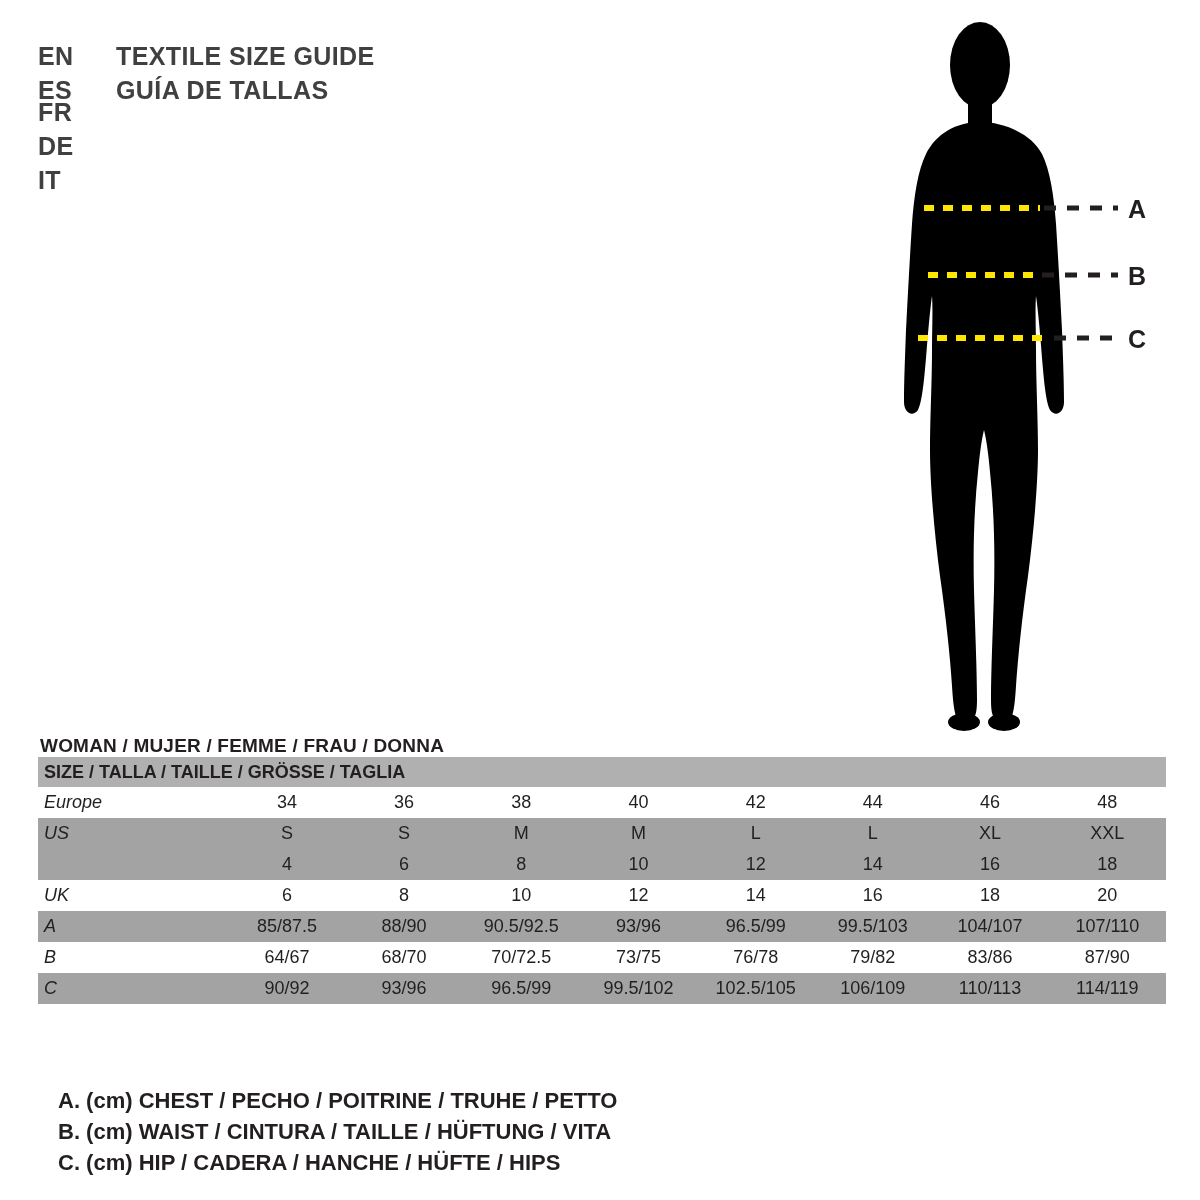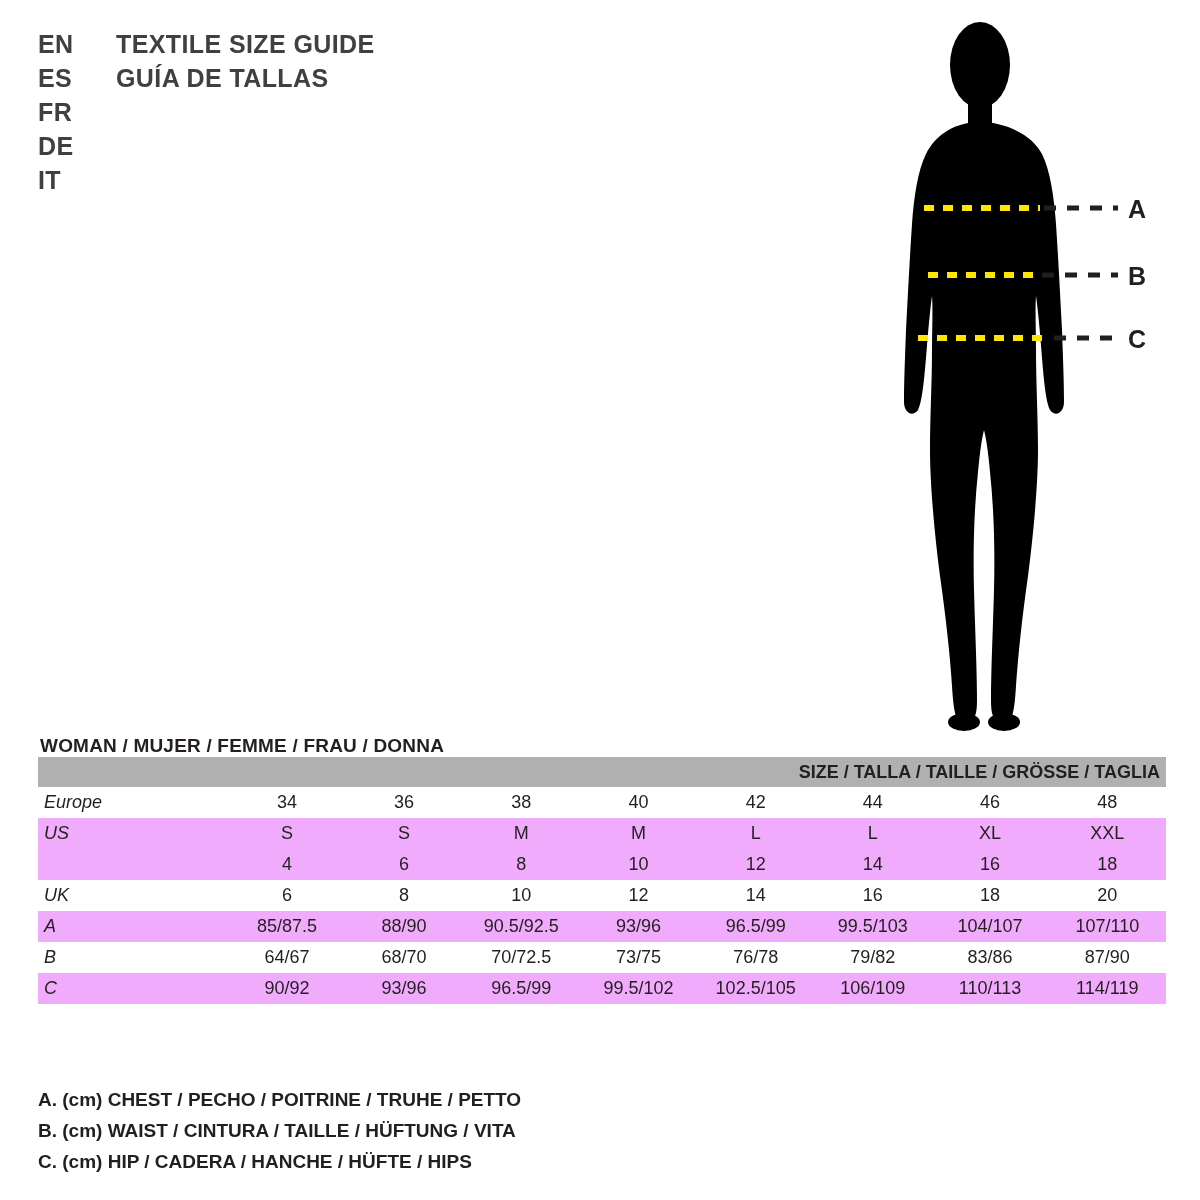--- a/index.html
+++ b/index.html
@@ -32,20 +32,21 @@
     letter-spacing: 0.4px;
     color: #404040;
     white-space: nowrap;
   }
   .lang-code {
     width: 78px;
     flex: 0 0 78px;
   }
   .lang-title {
     flex: 1 1 auto;
+    margin-top: 12px;
   }
 
   
   #figure-area {
     position: absolute;
     left: 860px;
     top: 10px;
     width: 330px;
     height: 740px;
   }
@@ -90,45 +91,46 @@
     white-space: nowrap;
   }
   table.size-table td.row-label {
     text-align: left;
     padding-left: 6px;
     font-style: italic;
   }
   tr.header-row td {
     background: #b0b0b0;
     font-weight: bold;
-    text-align: right;
+    text-align: left;
     height: 30px;
     font-size: 18px;
   }
   tr.shade td {
-    background: #f0abfc;
+    background: #a3a3a3;
   }
   tr.plain td {
     background: #ffffff;
   }
 
   
   #footnotes {
     position: absolute;
     left: 38px;
     top: 1090px;
     width: 800px;
   }
   .footnote {
-    font-size: 19px;
+    font-size: 22px;
     font-weight: bold;
     color: #231f20;
     line-height: 1.0;
     height: 31px;
     white-space: nowrap;
+    margin-left: 20px;
   }
 </style>
 </head>
 <body>
 
 <div id="lang-list">
   <div class="lang-row">
     <span class="lang-code">EN</span>
     <span class="lang-title">TEXTILE SIZE GUIDE</span>
   </div>

